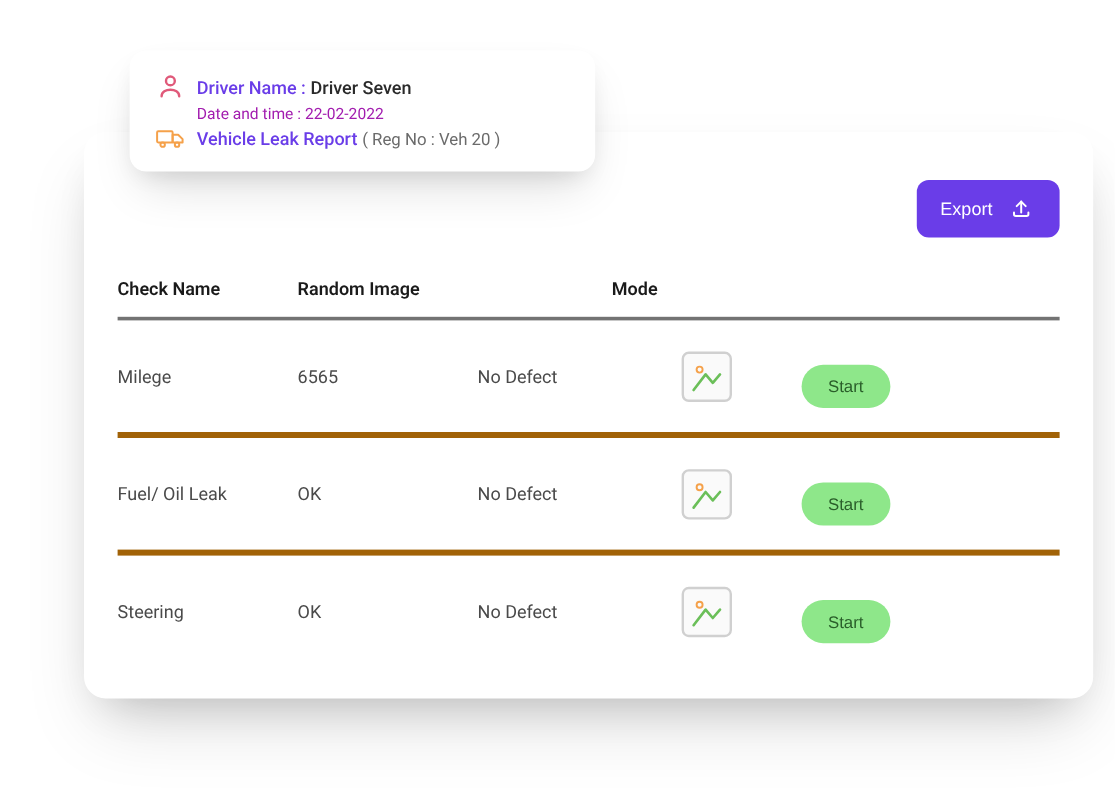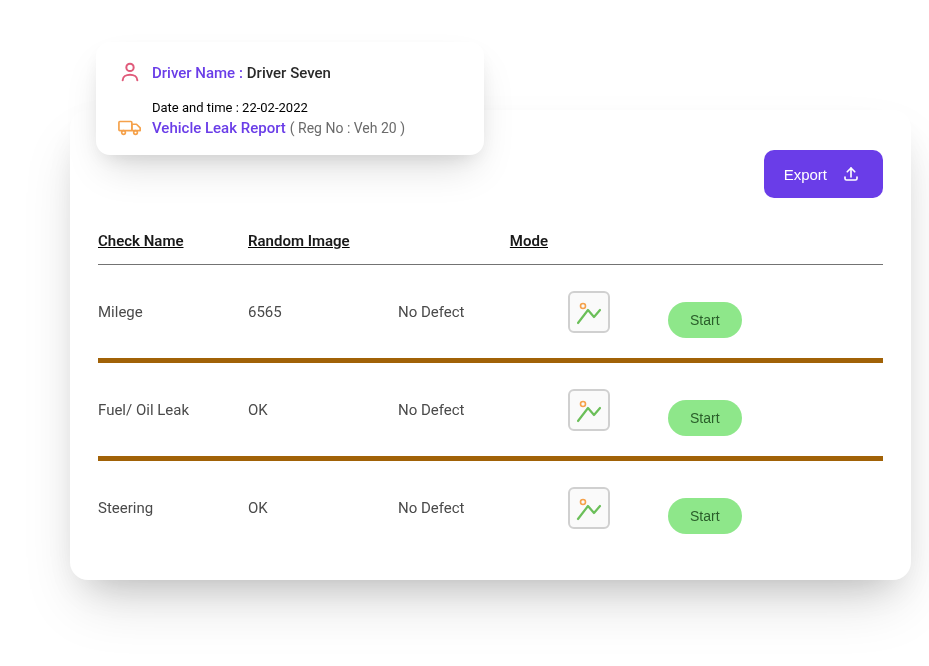--- a/index.html
+++ b/index.html
@@ -15,21 +15,21 @@
       left: 70px;
       top: 110px;
       width: 841px;
       background: #fff;
       border-radius: 18px;
       box-shadow: 0 30px 60px -12px rgba(0,0,0,0.15), 0 18px 36px -18px rgba(0,0,0,0.2);
       padding: 24px 28px 26px 28px;
     }
     .info-card {
       position: absolute;
-      left: 96px;
+      left: 108px;
       top: 42px;
       width: 388px;
       background: #fff;
       border-radius: 14px;
       box-shadow: 0 20px 40px -10px rgba(0,0,0,0.15), 0 8px 20px -8px rgba(0,0,0,0.12);
       padding: 18px 22px 16px 22px;
       z-index: 10;
     }
     .info-row {
       display: flex;
@@ -39,21 +39,21 @@
     .icon-holder {
       width: 24px;
       height: 24px;
       display: flex;
       align-items: center;
       justify-content: center;
       flex-shrink: 0;
     }
     .driver-label { color: #6a3de8; font-size: 15px; font-weight: 500; }
     .driver-value { color: #2a2a2a; font-size: 15px; font-weight: 500; }
-    .datetime { color: #000000; font-size: 13px; margin-left: 34px; margin-top: 16px; }
+    .datetime { color: #a21caf; font-size: 13px; margin-left: 34px; margin-top: 4px; }
     .report-label { color: #6a3de8; font-size: 15px; font-weight: 500; }
     .report-value { color: #6b6b6b; font-size: 14px; }
     .export-row {
       display: flex;
       justify-content: flex-end;
       margin-bottom: 20px;
       padding-top: 16px;
     }
     .export-btn {
       background: #6a3de8;
@@ -65,22 +65,21 @@
       font-weight: 500;
       display: inline-flex;
       align-items: center;
       gap: 12px;
       cursor: pointer;
     }
     .table-head {
       display: grid;
       grid-template-columns: 150px 150px 150px 120px 100px;
       padding: 14px 0;
-      border-bottom: 1px solid #737373;
-      text-decoration: underline;
+      border-bottom: 3px solid #737373;
     }
     .table-head > div {
       color: #1a1a1a;
       font-size: 15px;
       font-weight: 600;
     }
     .table-row {
       display: grid;
       grid-template-columns: 150px 150px 150px 120px 100px;
       align-items: center;

